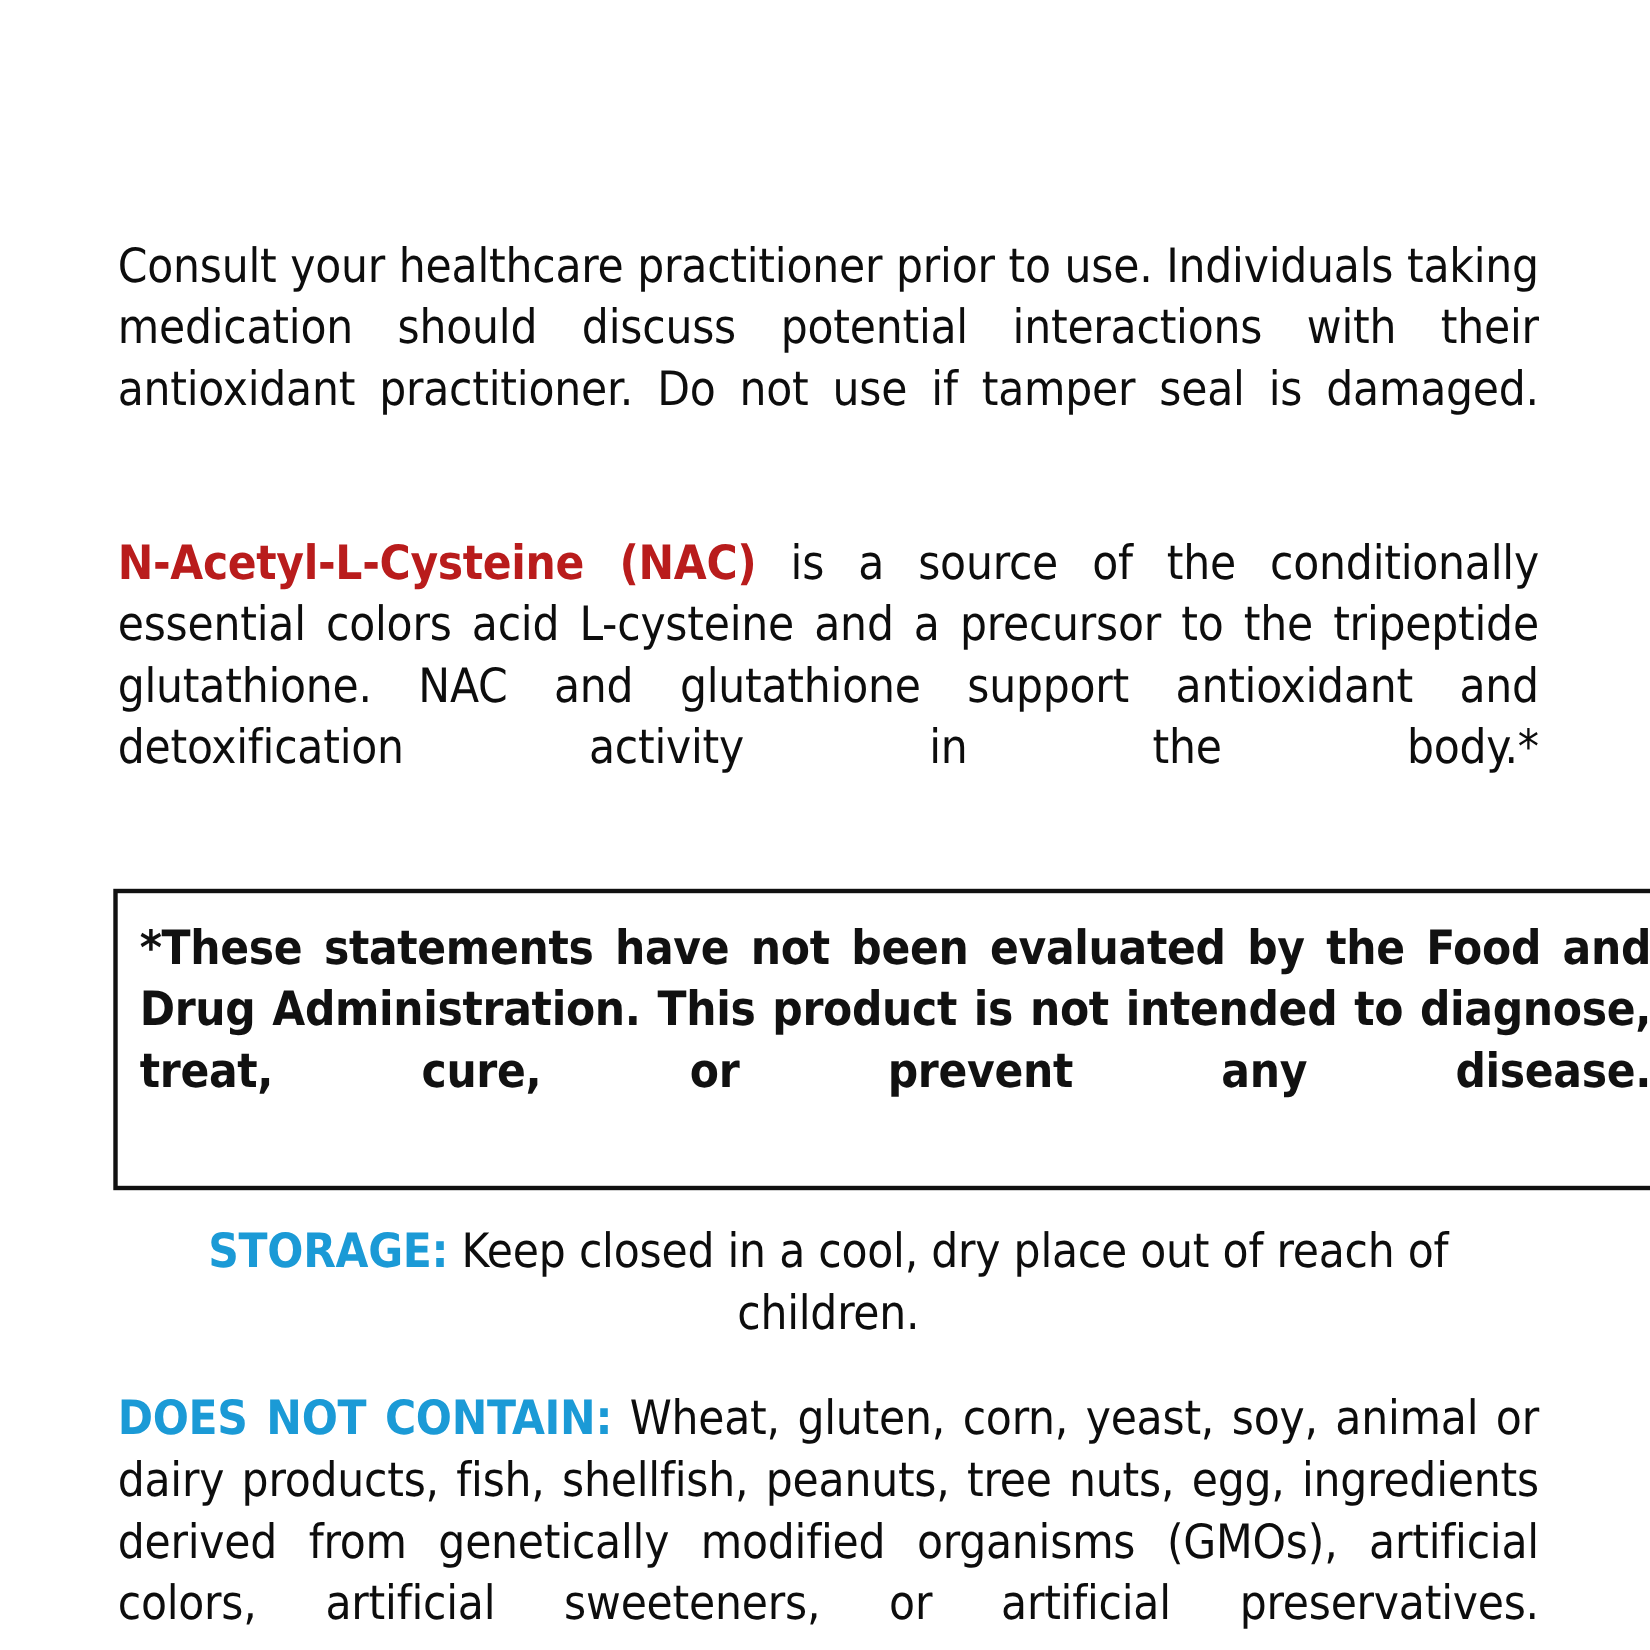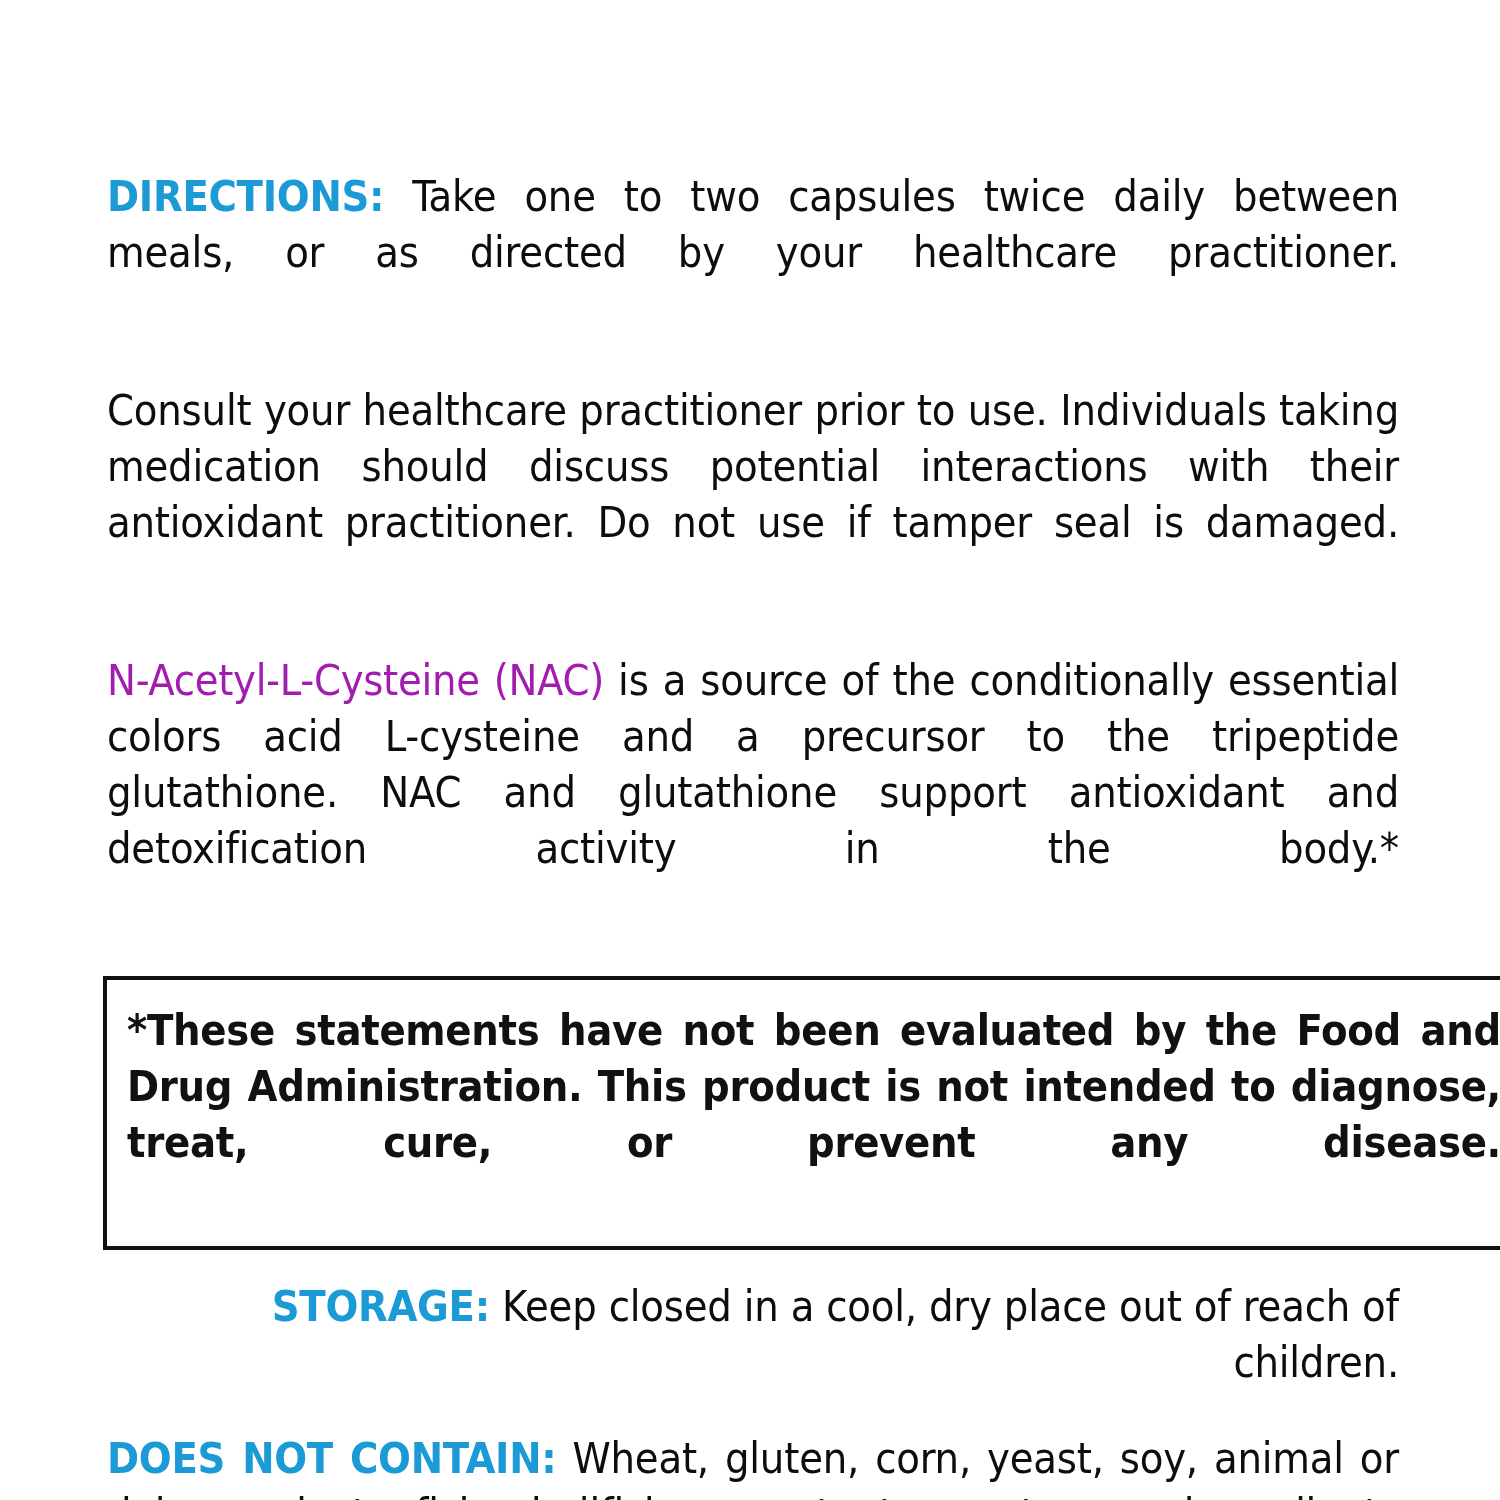--- a/index.html
+++ b/index.html
@@ -43,22 +43,22 @@
   .gap-md { margin-top: 40px; }
   .gap-sm { margin-top: 28px; }
 
   .heading-blue {
     color: #1b9ad6;
     font-weight: 700;
     letter-spacing: -0.3px;
   }
 
   .term-blue {
-    color: #a21caf;
-    font-weight: 400;
+    color: #b91c1c;
+    font-weight: 700;
     letter-spacing: -0.3px;
   }
 
   
   .fda-box {
     margin-top: 44px;
     border: 4px solid #111111;
     border-radius: 0;
     padding: 22px 20px 20px 20px;
     box-sizing: border-box;
@@ -77,37 +77,36 @@
     letter-spacing: -0.3px;
   }
 
   .fda-text::after {
     content: "";
     display: inline-block;
     width: 100%;
   }
 
   .single-line {
-    text-align: right;
+    text-align: center;
   }
 
   
   .justify-block::after {
     content: "";
     display: inline-block;
     width: 100%;
   }
 </style>
 </head>
 <body>
 
 <div id="label-panel">
   <div class="content-column">
 
-    <p class="para justify-block"><span class="heading-blue">DIRECTIONS:</span> <span>Take one to two capsules twice daily between meals, or as directed by your healthcare practitioner.</span></p>
 
     <p class="para justify-block gap-lg"><span>Consult your healthcare practitioner prior to use. Individuals taking medication should discuss potential interactions with their antioxidant practitioner. Do not use if tamper seal is damaged.</span></p>
 
     <p class="para justify-block gap-lg"><span class="term-blue">N-Acetyl-L-Cysteine (NAC)</span> <span>is a source of the conditionally essential colors acid L-cysteine and a precursor to the tripeptide glutathione. NAC and glutathione support antioxidant and detoxification activity in the body.*</span></p>
 
     <div class="fda-box">
       <p class="fda-text">*These statements have not been evaluated by the Food and Drug Administration. This product is not intended to diagnose, treat, cure, or prevent any disease.</p>
     </div>
 
     <p class="para single-line gap-sm"><span class="heading-blue">STORAGE:</span> <span>Keep closed in a cool, dry place out of reach of children.</span></p>

